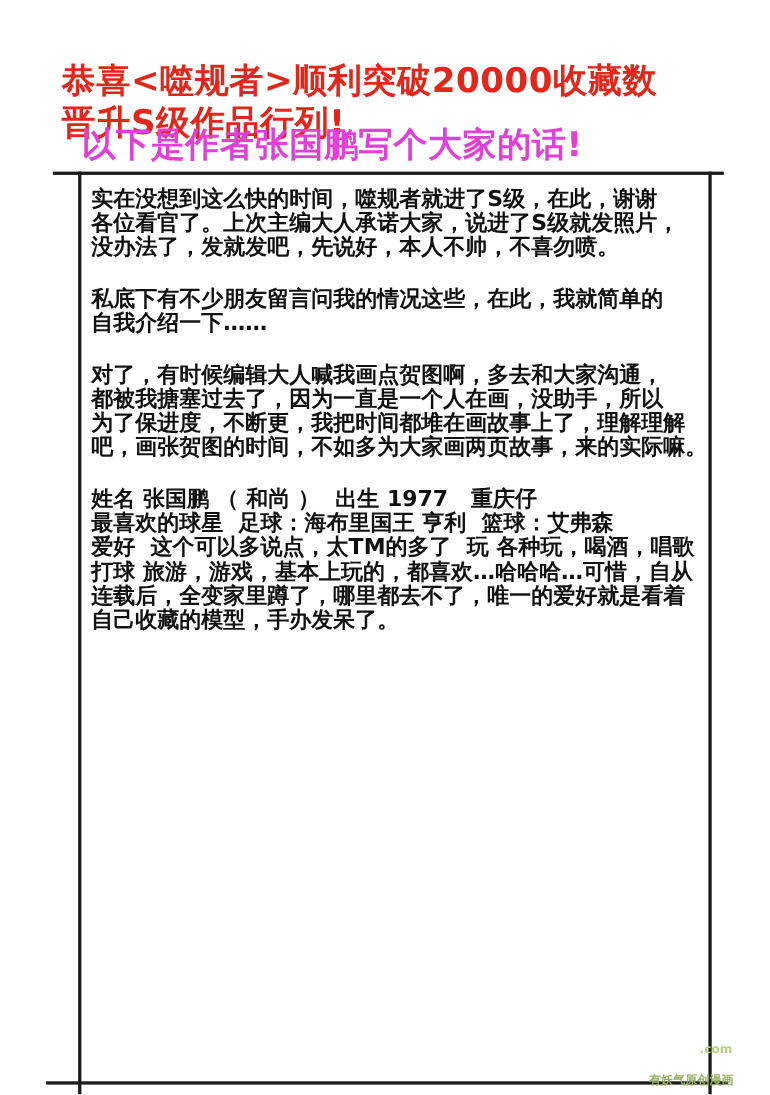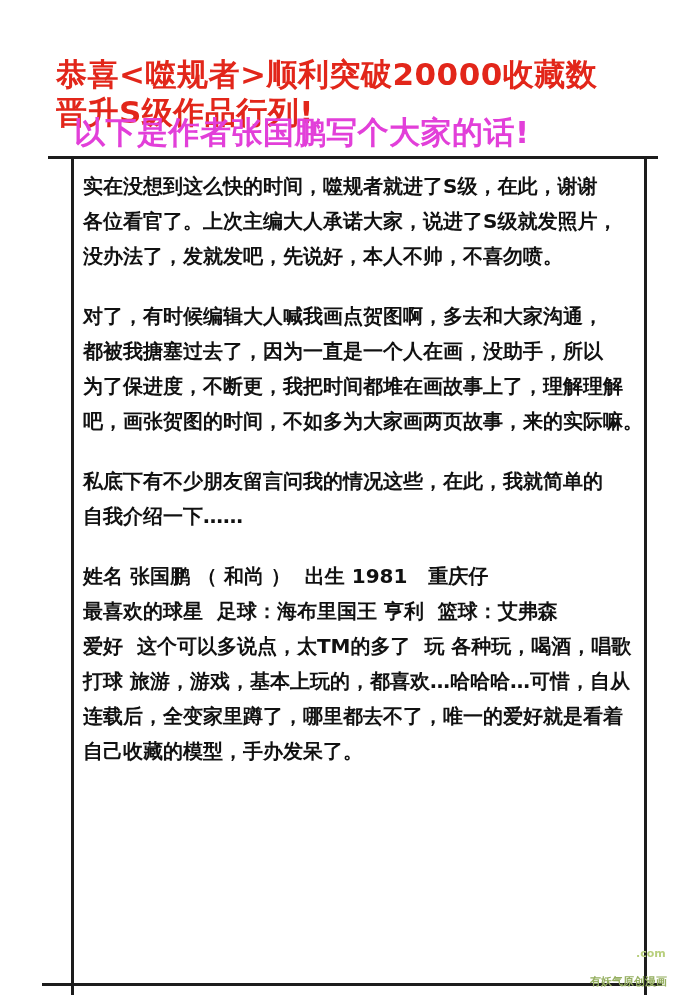--- a/index.html
+++ b/index.html
@@ -24,21 +24,21 @@
   #rule-left{left:71px;top:156px;width:3px;height:839px;}
   #rule-right{left:644px;top:156px;width:3px;height:839px;}
   #rule-bottom{left:42px;top:983px;width:620px;height:3px;}
 
   .letter{
     position:absolute;left:83px;top:169px;width:610px;
     color:#111111;
   }
   .para{
     margin:0 0 25px 0;
-    font-weight:bold;font-size:20px;line-height:35px;
+    font-weight:bold;font-size:20px;line-height:22px;
     white-space:pre;
   }
 
   .watermark{
     position:absolute;left:560px;top:946px;width:130px;height:48px;
     z-index:5;
   }
   .wm-logo{
     position:absolute;left:0;top:0;
     font-size:37px;line-height:37px;font-weight:bold;font-style:italic;
@@ -66,27 +66,27 @@
 
 <div id="rule-top" class="rule"></div>
 <div id="rule-left" class="rule"></div>
 <div id="rule-right" class="rule"></div>
 <div id="rule-bottom" class="rule"></div>
 
 <div class="letter">
   <p class="para">实在没想到这么快的时间，噬规者就进了S级，在此，谢谢
 各位看官了。上次主编大人承诺大家，说进了S级就发照片，
 没办法了，发就发吧，先说好，本人不帅，不喜勿喷。</p>
+  <p class="para">私底下有不少朋友留言问我的情况这些，在此，我就简单的
+自我介绍一下……</p>
   <p class="para">对了，有时候编辑大人喊我画点贺图啊，多去和大家沟通，
 都被我搪塞过去了，因为一直是一个人在画，没助手，所以
 为了保进度，不断更，我把时间都堆在画故事上了，理解理解
 吧，画张贺图的时间，不如多为大家画两页故事，来的实际嘛。</p>
-  <p class="para">私底下有不少朋友留言问我的情况这些，在此，我就简单的
-自我介绍一下……</p>
-  <p class="para">姓名 张国鹏 （ 和尚 ）  出生 1981   重庆仔
+  <p class="para">姓名 张国鹏 （ 和尚 ）  出生 1977   重庆仔
 最喜欢的球星  足球：海布里国王 亨利  篮球：艾弗森
 爱好  这个可以多说点，太TM的多了  玩 各种玩，喝酒，唱歌
 打球 旅游，游戏，基本上玩的，都喜欢…哈哈哈…可惜，自从
 连载后，全变家里蹲了，哪里都去不了，唯一的爱好就是看着
 自己收藏的模型，手办发呆了。</p>
 </div>
 
 <div class="watermark">
   <span class="wm-tld">.com</span>
   <span class="wm-caption">有妖气原创漫画</span>

